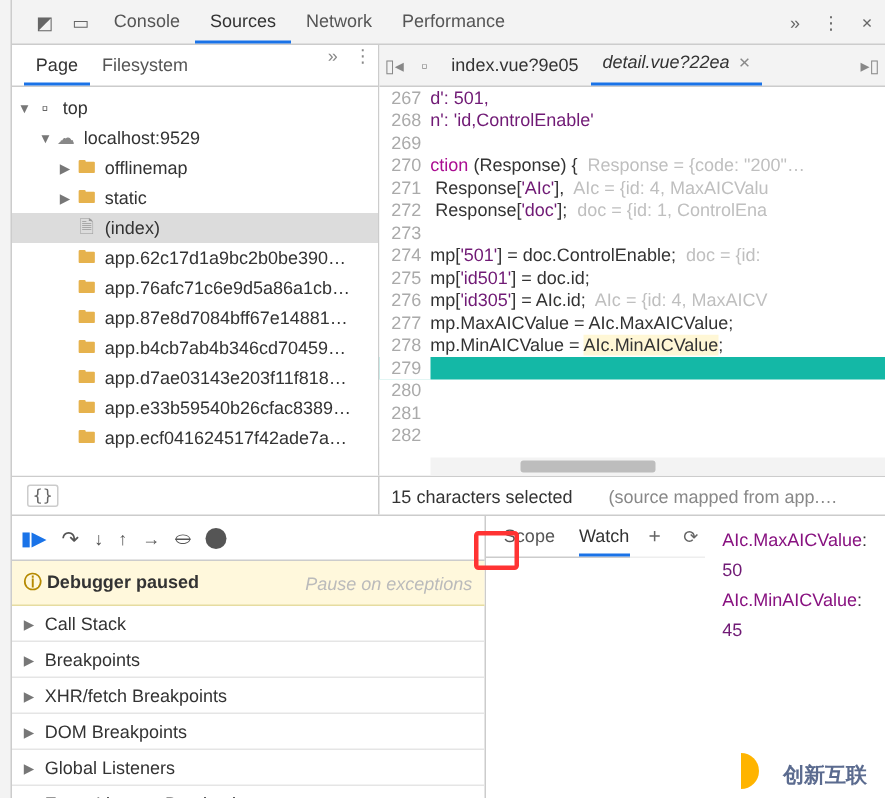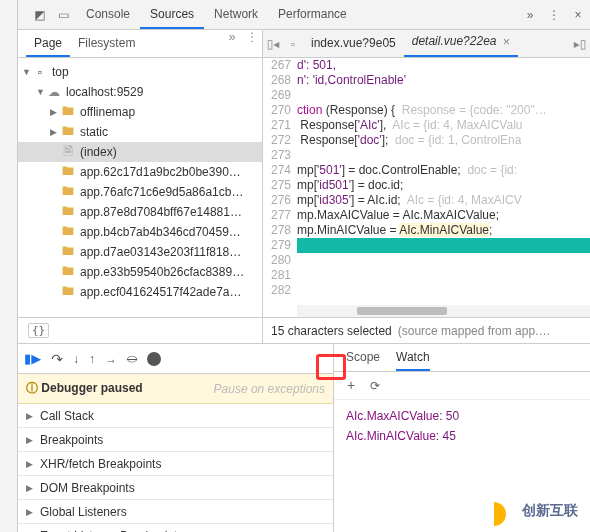--- a/index.html
+++ b/index.html
@@ -38,42 +38,42 @@
 .str{color:#701a75}
 .kw{color:#aa0d91}
 .dim{color:#bfbfbf}
 .hl{background:#fff7d6}
 .cursor-line{background:#14b8a6}
 .hscroll{position:absolute;left:34px;right:0;bottom:0;height:12px;background:#f3f3f3}
 .hscroll .thumb{position:absolute;left:60px;width:90px;top:2px;height:8px;background:#bdbdbd;border-radius:2px}
 .subbar{height:26px;border-bottom:1px solid #ccc;display:flex}
 .subbar .l{width:245px;border-right:1px solid #ccc;display:flex;align-items:center;padding:0 6px;gap:8px}
 .subbar .l .pretty{margin-left:4px;font-family:monospace;color:#666;border:1px solid #ccc;border-radius:2px;padding:0 3px;font-size:11px;cursor:pointer}
-.subbar .r{flex:1;display:flex;align-items:center;padding:0 8px;color:#555;gap:6px;white-space:nowrap;overflow:hidden}
+.subbar .r{flex:1;display:flex;align-items:center;padding:0 8px;color:#555;gap:24px;white-space:nowrap;overflow:hidden}
 .pane2{display:flex;height:188px}
 .pane2 .pl{width:316px;border-right:1px solid #ccc;display:flex;flex-direction:column}
 .pause-bar{height:30px;background:#fff8dc;color:#b58900;font-weight:600;display:flex;align-items:center;justify-content:space-between;padding:0 8px;border-bottom:1px solid #e6dca0}
 .pause-bar .msg{color:#b58900}
 .pause-bar .hint{color:#bbb;font-weight:400;font-style:italic}
 .accordion{flex:1;overflow:auto}
 .acc{height:24px;border-bottom:1px solid #e5e5e5;display:flex;align-items:center;padding-left:8px;color:#333;cursor:pointer}
 .acc .arr{width:10px;color:#777;font-size:9px;margin-right:4px}
-.pane2 .pr{flex:1;display:flex;flex-direction:column}
+.pane2 .pr{flex:1;display:flex;flex-direction:row}
 .sw-tabs{height:28px;display:flex;align-items:center;border-bottom:1px solid #ccc;padding-left:12px;gap:16px;position:relative}
 .sw-tabs .sw{height:27px;line-height:27px;color:#555;cursor:pointer}
 .sw-tabs .sw.active{border-bottom:2px solid #1a73e8;color:#333}
 .tool-row{height:28px;display:flex;align-items:center;padding-left:8px;gap:6px;border-bottom:1px solid #eee;position:relative}
 .tool-row .plus{width:18px;height:18px;line-height:16px;text-align:center;color:#666;cursor:pointer;font-size:14px}
 .tool-row .reload{width:18px;height:18px;line-height:18px;text-align:center;color:#666;cursor:pointer}
 .redbox{position:absolute;left:316px;top:354px;width:30px;height:26px;border:3px solid #ff3333;border-radius:3px;pointer-events:none}
 .watch{flex:1;padding:6px 12px;font-family:Menlo,Consolas,monospace}
 .watch .wline{line-height:20px}
 .watch .k{color:#881280}
 .watch .v{color:#701a75}
-.logo{position:absolute;right:8px;bottom:4px;display:flex;align-items:flex-start;gap:16px;background:rgba(255,255,255,.85);padding:2px 4px}
+.logo{position:absolute;right:8px;bottom:4px;display:flex;align-items:flex-end;gap:16px;background:rgba(255,255,255,.85);padding:2px 4px}
 .logo .sw1{width:24px;height:24px;border-radius:50%;background:conic-gradient(#ffb400 0 180deg,#fff 180deg 360deg);position:relative}
 .logo .txt{font-size:14px;font-weight:600;color:#5b6b8f}
 .dbg-ctrl{display:flex;align-items:center;gap:10px}
 .dbg-ctrl span{color:#555;cursor:pointer}
 .dbg-ctrl .resume{color:#1a73e8;font-size:13px}
 .dbg-ctrl .stop{width:14px;height:14px;border-radius:50%;background:#555;display:inline-block}
 .left-gutter{width:18px;background:#f3f3f3;border-right:1px solid #ccc}
 .wrapper{display:flex;height:100%}
 .content{flex:1;display:flex;flex-direction:column}
 </style>

